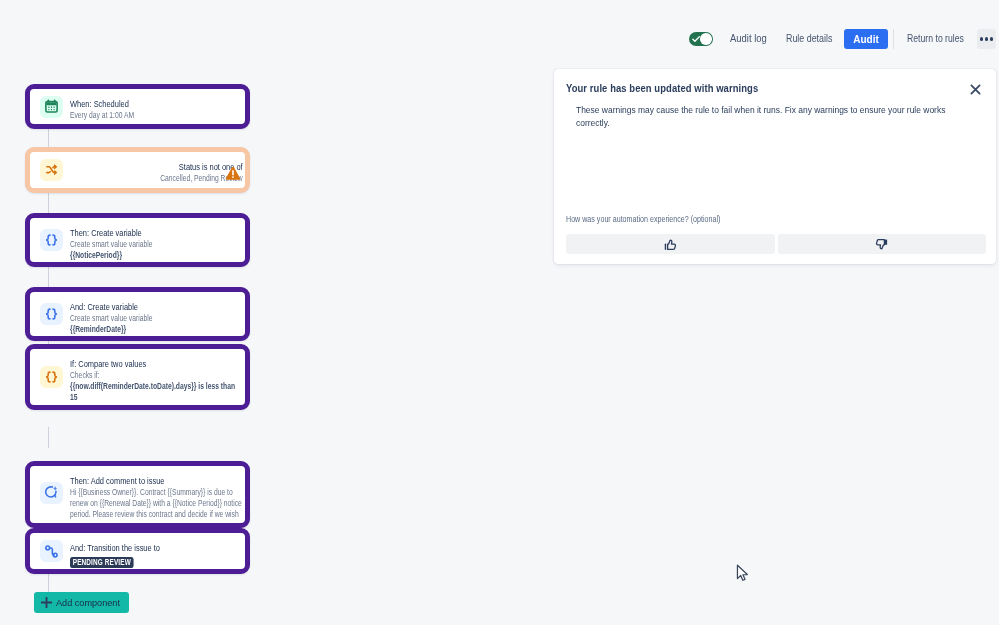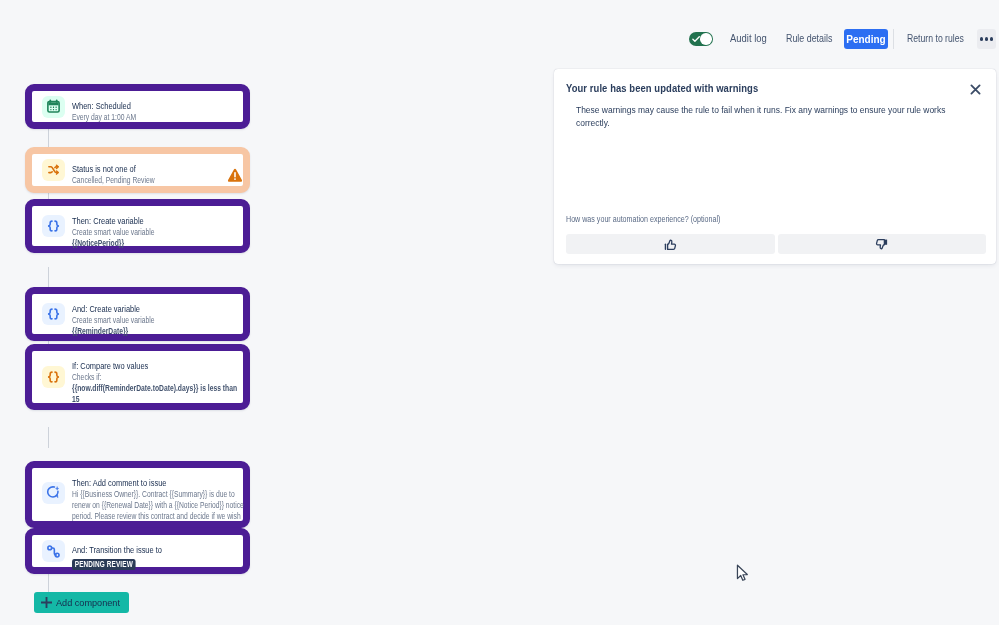--- a/index.html
+++ b/index.html
@@ -19,23 +19,23 @@
   .toggle .chk{position:absolute;left:3.4px;top:3.2px;line-height:0;}
   .tb-btn{position:absolute;top:33px;font-size:10px;color:#44546F;cursor:pointer;white-space:nowrap;transform-origin:left top;}
   .tb-primary{position:absolute;left:844px;top:29px;background:#2C6EF2;color:#fff;font-weight:bold;border-radius:3px;font-size:10px;
               cursor:pointer;white-space:nowrap;height:20px;display:flex;align-items:center;justify-content:center;width:44px;}
   .divider{position:absolute;left:893px;top:29px;width:1px;height:20px;background:#DCDFE4;}
   .more-btn{position:absolute;left:977px;top:29px;width:19px;height:20px;border-radius:3px;background:#EBECF0;display:flex;align-items:center;justify-content:center;gap:1.8px;cursor:pointer;}
   .dot{width:3.2px;height:3.2px;border-radius:50%;background:#2C3E5D;}
 
   
   .chain{position:absolute;left:0;top:0;}
-  .card{position:absolute;left:25px;width:225px;background:#fff;border:7px solid #4c1d95;border-radius:9px;
+  .card{position:absolute;left:25px;width:225px;background:#fff;border:5px solid #4c1d95;border-radius:9px;
         box-shadow:0 1px 2px rgba(9,30,66,0.10);box-sizing:border-box;cursor:pointer;}
-  .card.warn{border-color:#F7C6A4;}
+  .card.warn{border-color:#F7C6A4;text-align:right;}
   .card-inner{display:flex;align-items:center;padding:8px 0 8px 10px;width:100%;height:100%;box-sizing:border-box;}
   .cicon{width:23px;height:22px;border-radius:6px;flex:0 0 23px;display:flex;align-items:center;justify-content:center;}
   .ctext{margin-left:7px;flex:0 0 220px;align-self:flex-start;transform:scaleX(0.785);transform-origin:left top;width:220px;}
   .ctitle{font-size:9.5px;color:#172B4D;line-height:11.5px;padding-top:1px;}
   .csub{font-size:8.6px;color:#6B778C;line-height:11px;margin-top:0.5px;}
   .cval{font-size:8.6px;color:#44546F;line-height:11px;font-weight:700;}
   .connector{position:absolute;left:47.5px;width:1.5px;background:#CDD2DA;}
   .cwarn{position:absolute;left:195px;top:14px;line-height:0;}
 
   .add-btn{position:absolute;left:34px;top:592px;height:21px;width:95px;background:#14b8a6;border-radius:3px;display:flex;align-items:center;padding:0 7px;box-sizing:border-box;cursor:pointer;}
@@ -73,21 +73,21 @@
     <div class="toggle">
       <span class="chk">
         <svg width="8" height="8" viewBox="0 0 8 8" fill="none">
             <path d="M0.9 4.3 L2.9 6.2 L7.3 1.7" stroke="#fff" stroke-width="1.35" stroke-linecap="round" stroke-linejoin="round"></path>
           </svg>
       </span>
       <span class="knob"></span>
     </div>
     <div class="tb-btn" style="left:730px;transform:scaleX(0.945)">Audit log</div>
     <div class="tb-btn" style="left:786px;transform:scaleX(0.888)">Rule details</div>
-    <div class="tb-primary">Pending</div>
+    <div class="tb-primary">Audit</div>
     <div class="divider"></div>
     <div class="tb-btn" style="left:907px;transform:scaleX(0.868)">Return to rules</div>
     <div class="more-btn">
       <span class="dot"></span>
       <span class="dot"></span>
       <span class="dot"></span>
     </div>
   </div>
 
   <div class="chain">
@@ -142,21 +142,21 @@
       </div>
       <div class="cwarn">
         <svg width="16" height="15" viewBox="0 0 17 15">
           <path d="M7.35 1.05a1.3 1.3 0 0 1 2.3 0l6.2 11.3c.5.9-.1 1.9-1.15 1.9H2.3c-1.05 0-1.65-1-1.15-1.9z" fill="#D9730D"></path>
           <path d="M8.5 4.5v4.2" stroke="#fff" stroke-width="1.7" stroke-linecap="round"></path>
           <circle cx="8.5" cy="11.3" r="1.0" fill="#fff"></circle>
         </svg>
       </div>
     </div>
 
-    <div class="card" style="top:199px;height:54px">
+    <div class="card" style="top:213px;height:54px">
       <div class="card-inner">
         <div class="cicon" style="background:#E9F2FF">
           <svg width="15" height="15" viewBox="0 0 16 16" fill="none" stroke="#3B73E8" stroke-width="1.7" stroke-linecap="round" stroke-linejoin="round">
             <path d="M6.4 2.3c-1.35 0-1.95.62-1.95 1.85v1.55c0 1.0-.5 1.5-1.55 1.6v0.35c1.05.1 1.55.6 1.55 1.6v1.55c0 1.23.6 1.85 1.95 1.85"></path>
             <path d="M9.6 2.3c1.35 0 1.95.62 1.95 1.85v1.55c0 1.0.5 1.5 1.55 1.6v0.35c-1.05.1-1.55.6-1.55 1.6v1.55c0 1.23-.6 1.85-1.95 1.85"></path>
           </svg>
         </div>
         <div class="ctext">
           <div class="ctitle">Then: Create variable</div>
           <div class="csub">Create smart value variable</div>

